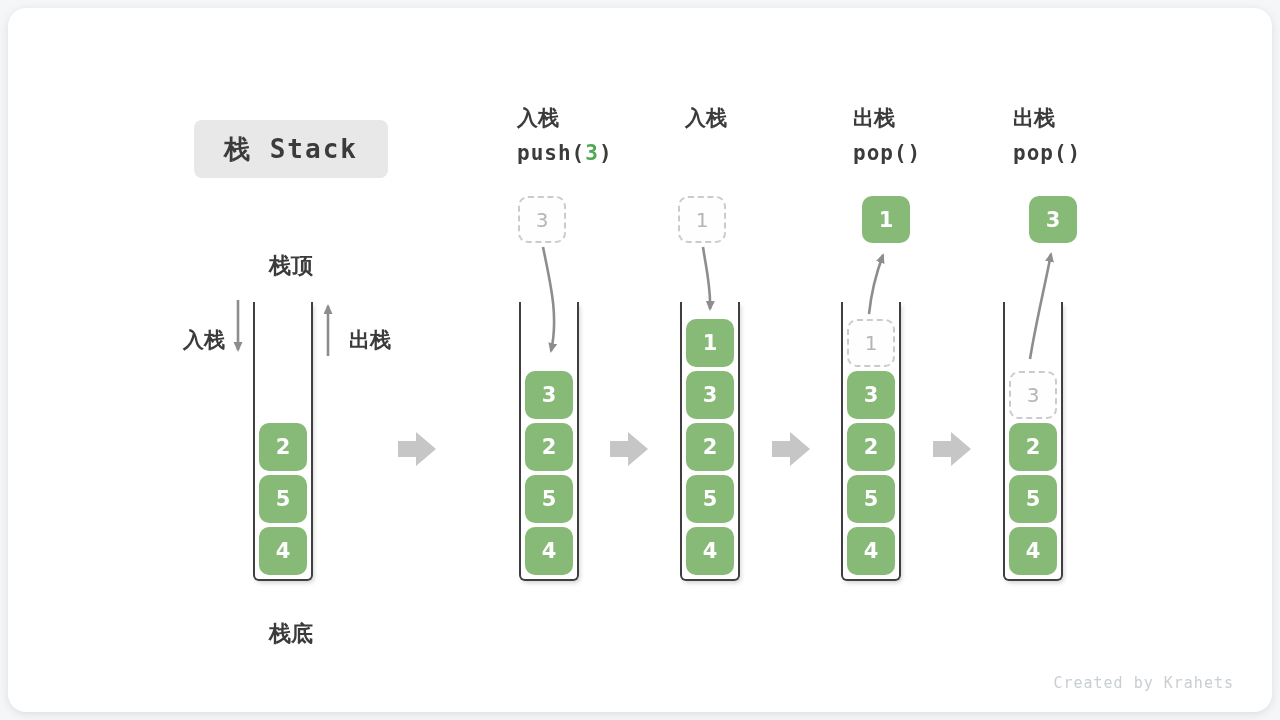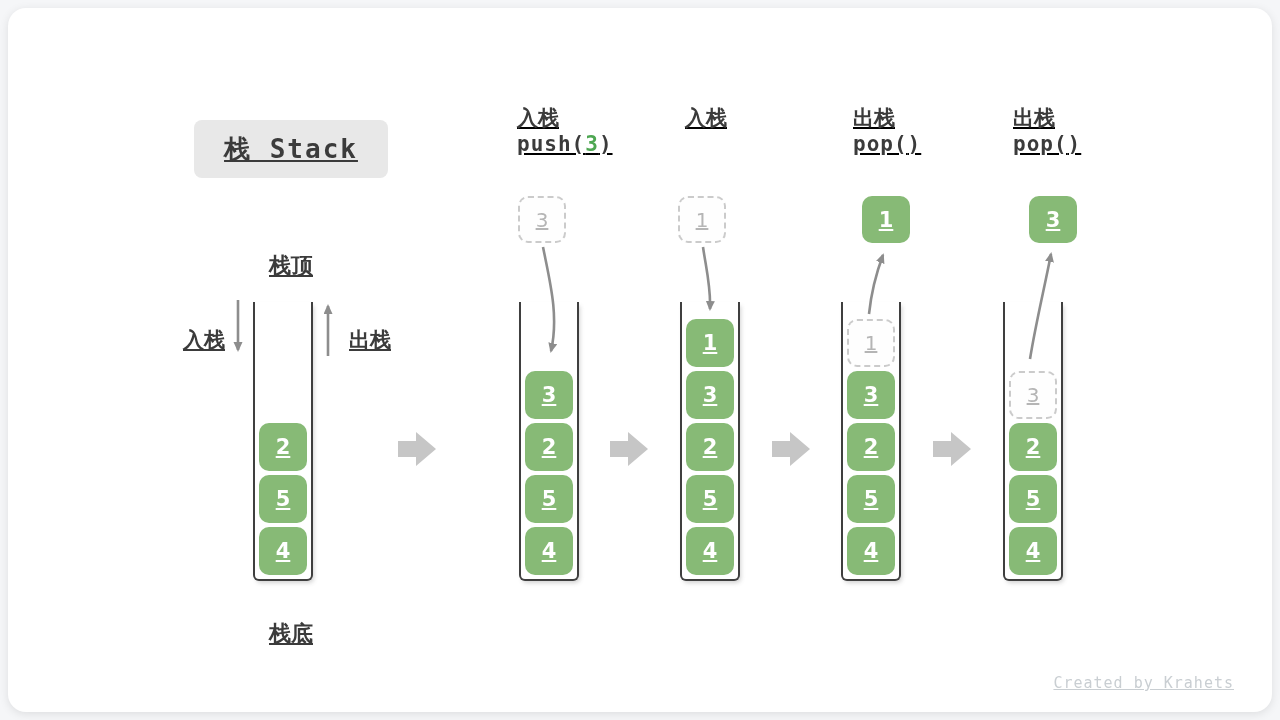--- a/index.html
+++ b/index.html
@@ -1,27 +1,27 @@
 <!DOCTYPE html>
 <html style="--green: #87ba76; --code-green: #4ea752; --dark: #3b3b3b; --dashed: #cbcbcb; --ghost-text: #b5b5b5; --title-bg: #e8e8e8; --watermark: #c9ced2;"><head>
 <meta charset="utf-8">
 <style>
   html,body{margin:0;padding:0;width:1280px;height:720px;overflow:hidden;
     background:#f5f6f8;font-family:"Liberation Sans",sans-serif;}
   #canvas{position:relative;width:1280px;height:720px;}
   .card{position:absolute;left:8px;top:8px;width:1264px;height:704px;
     background:#ffffff;border-radius:18px;box-shadow:0 2px 10px rgba(0,0,0,.10);}
-  .abs{position:absolute;text-decoration:underline;}
+  .abs{position:absolute;}
   .title-box{left:186px;top:112px;width:194px;height:58px;background:var(--title-bg,#e8e8e8);
     border-radius:8px;display:flex;align-items:center;justify-content:center;
     font:700 26px "DejaVu Sans Mono","DejaVu Sans",monospace;color:var(--dark,#3b3b3b);letter-spacing:2px;}
   .side-label{font:700 22px "DejaVu Sans","Liberation Sans",sans-serif;color:var(--dark,#3b3b3b);}
   .col-header{width:160px;}
   .col-header .line1{font:700 21px "DejaVu Sans","Liberation Sans",sans-serif;color:var(--dark,#3b3b3b);}
-  .col-header .line2{font:700 21px "DejaVu Sans Mono",monospace;color:var(--dark,#3b3b3b);letter-spacing:1px;}
+  .col-header .line2{margin-top:9px;font:700 21px "DejaVu Sans Mono",monospace;color:var(--dark,#3b3b3b);letter-spacing:1px;}
   .col-header .arg{color:var(--code-green,#4ea752);}
   .stack-container{width:60px;height:279px;box-sizing:border-box;background:#ffffff;
     border-left:2px solid #3f3f3f;border-right:2px solid #3f3f3f;border-bottom:2px solid #3f3f3f;
     border-radius:0 0 6px 6px;box-shadow:2px 3px 4px -1px rgba(80,80,80,.25);}
   .box{width:48px;height:48px;box-sizing:border-box;border-radius:10px;
     background:var(--green,#87ba76);color:#ffffff;display:flex;align-items:center;justify-content:center;
     font:700 21px "DejaVu Sans","Liberation Sans",sans-serif;}
   .box.ghost{background:#fefefe;border:2px dashed var(--dashed,#cbcbcb);
     color:var(--ghost-text,#b5b5b5);font-weight:400;font-size:20px;}
   #overlay{position:absolute;left:0;top:0;width:1264px;height:704px;pointer-events:none;}

